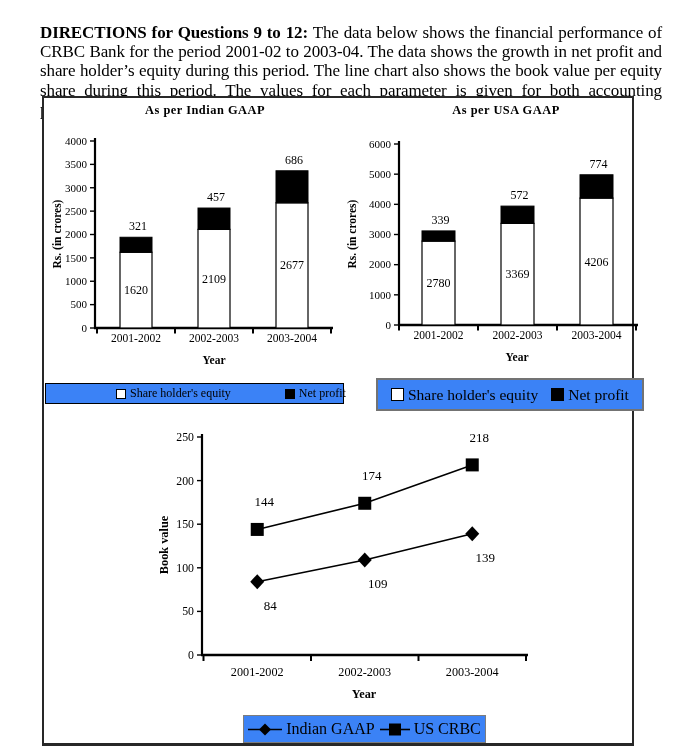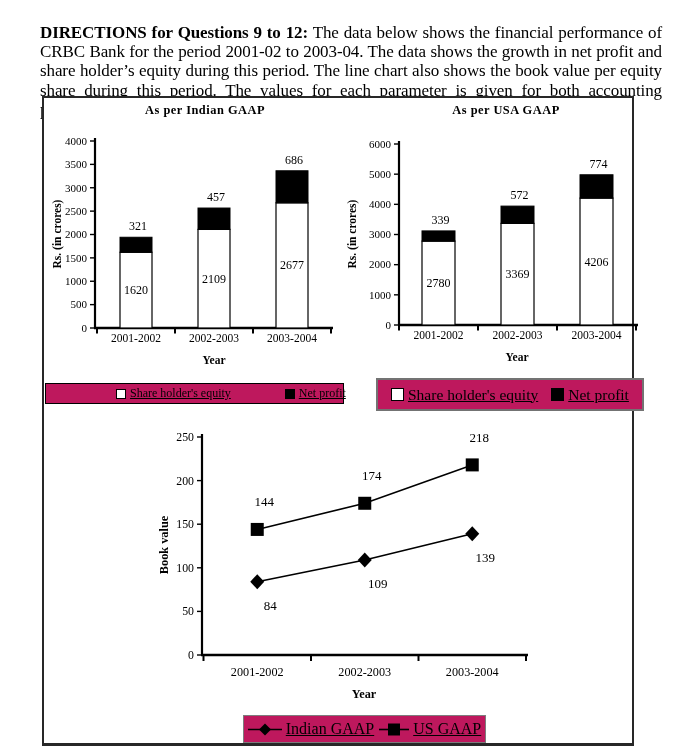--- a/index.html
+++ b/index.html
@@ -12,21 +12,21 @@
   svg text{font-family:"Liberation Serif","DejaVu Serif",serif;fill:#000;}
   .ctitle{font-size:12.4px;font-weight:bold;letter-spacing:0.5px;}
   .tick{font-size:11px;}
   .cat{font-size:11.5px;}
   .dlabel{font-size:12px;}
   .axlabel{font-size:11.5px;font-weight:bold;}
   .axlabel2{font-size:12.3px;font-weight:bold;}
   .ldlabel{font-size:13px;}
   .lcat{font-size:12.2px;}
   .ltick{font-size:11.8px;}
-  .legend{position:absolute;box-sizing:border-box;background:#be185d;display:flex;align-items:center;white-space:nowrap;text-decoration:underline;}
+  .legend{position:absolute;box-sizing:border-box;background:#3b82f6;display:flex;align-items:center;white-space:nowrap;}
   .legend-a{left:1px;top:285px;width:299px;height:21px;border:1.3px solid #000;font-size:12px;padding-left:70px;}
   .legend-b{left:332px;top:280px;width:268px;height:33px;border:2px solid #737373;font-size:15.5px;padding-left:13px;}
   .legend-c{left:199px;top:617px;width:243px;height:28px;border:1.5px solid #7d7d7d;font-size:16px;justify-content:center;gap:5px;}
   .litem{display:inline-flex;align-items:center;gap:4px;}
   .legend-a .litem+.litem{margin-left:54px;}
   .legend-b .litem+.litem{margin-left:13px;}
   .sw{display:inline-block;box-sizing:border-box;}
   .sw-outline{background:#fff;border:1.3px solid #000;}
   .sw-filled{background:#000;}
   .sw-sm{width:10px;height:10px;}
@@ -187,16 +187,16 @@
         <line x1="0" y1="7.5" x2="34" y2="7.5" stroke="#000" stroke-width="1.6"></line>
         <path d="M 11 7.5 L 17 1.5 L 23 7.5 L 17 13.5 Z" fill="#000"></path>
       </svg>
       <span>Indian GAAP</span>
     </span>
     <span class="litem">
       <svg class="mk" width="30" height="15">
         <line x1="0" y1="7.5" x2="30" y2="7.5" stroke="#000" stroke-width="1.6"></line>
         <rect x="9" y="1.5" width="12" height="12" fill="#000"></rect>
       </svg>
-      <span>US GAAP</span>
+      <span>US CRBC</span>
     </span>
   </div>
 </div>
 
 </body></html>

